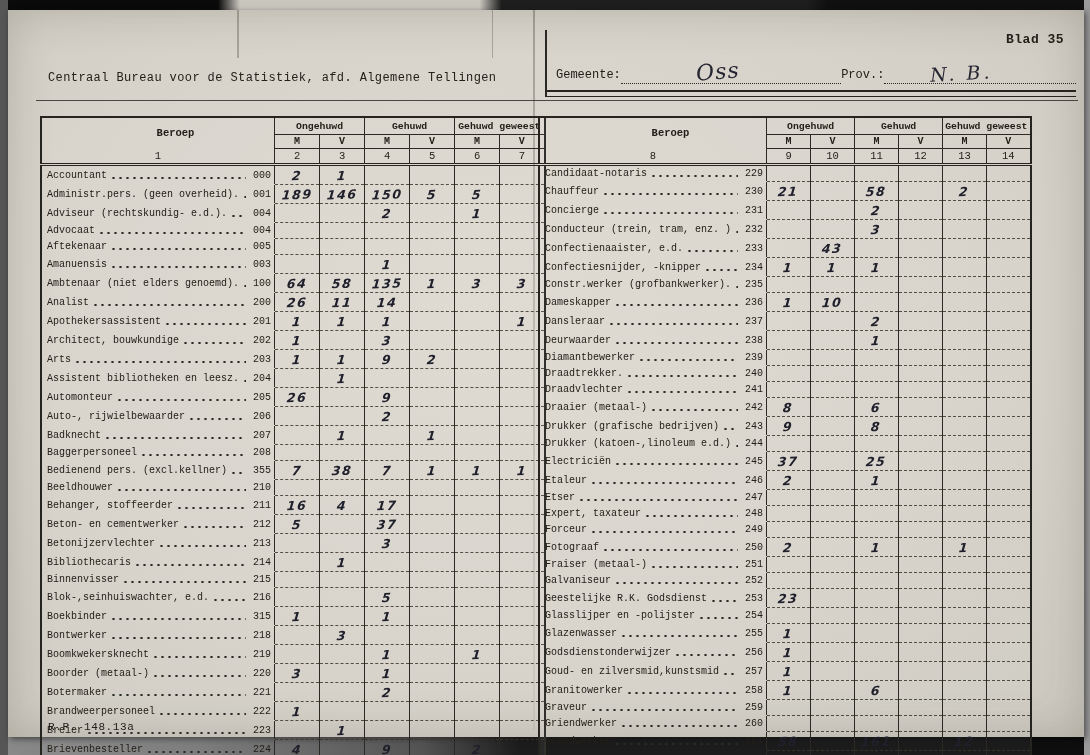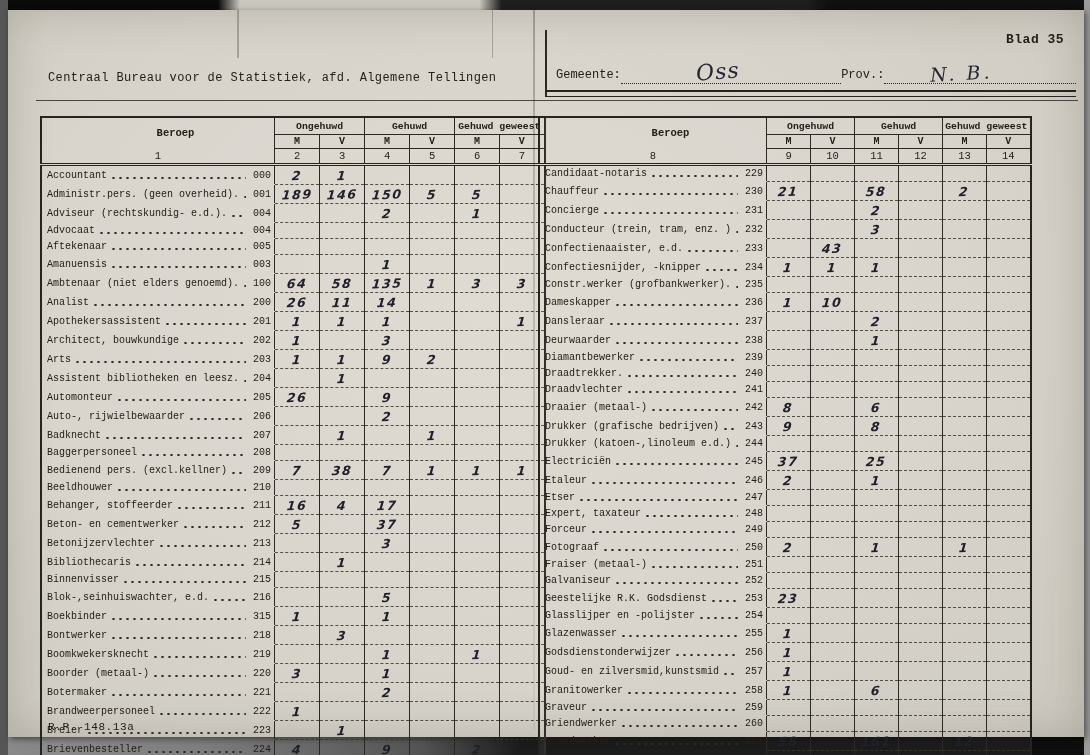--- a/index.html
+++ b/index.html
@@ -376,21 +376,21 @@
               <td class="val"></td>
               <td class="val"></td>
               <td class="val"></td>
               <td class="val"></td>
             </tr>
             <tr>
               <td class="beroep-cell">
                 <div class="browline">
                   <span class="occ-label">Bedienend pers. (excl.kellner)</span>
                   <span class="leader"></span>
-                  <span class="occ-code">209</span>
+                  <span class="occ-code">355</span>
                 </div>
               </td>
               <td class="val"><span class="hw">7</span></td>
               <td class="val"><span class="hw">38</span></td>
               <td class="val"><span class="hw">7</span></td>
               <td class="val"><span class="hw">1</span></td>
               <td class="val"><span class="hw">1</span></td>
               <td class="val"><span class="hw">1</span></td>
             </tr>
             <tr>

